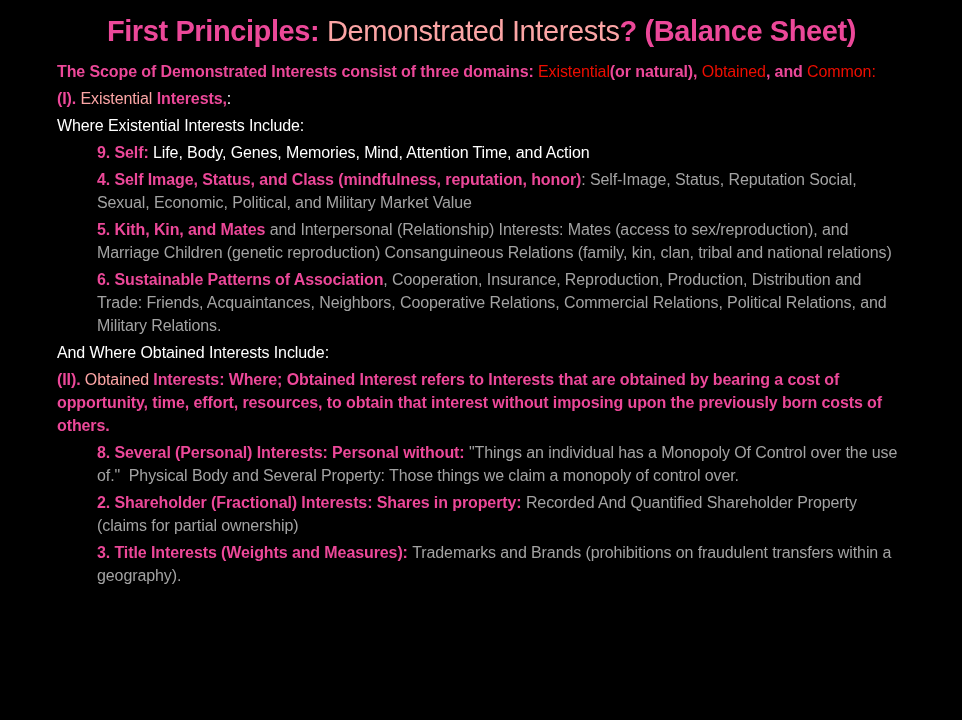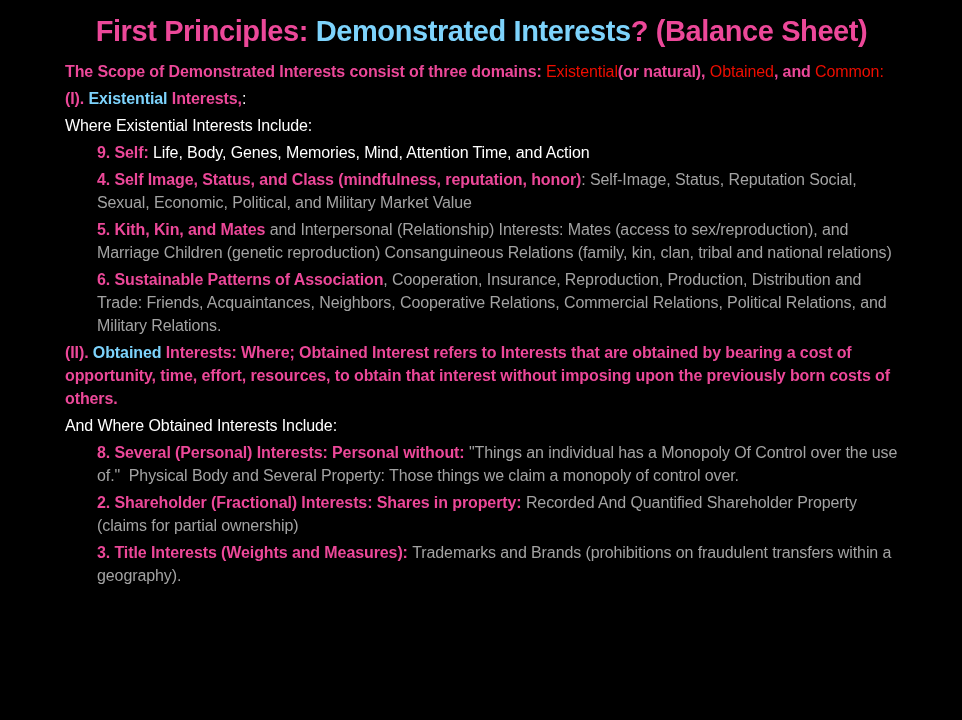--- a/index.html
+++ b/index.html
@@ -29,46 +29,46 @@
     letter-spacing: -0.4px;
     color: #ffffff;
     white-space: nowrap;
   }
   .body-text {
     font-size: 16px;
     line-height: 23px;
     letter-spacing: -0.1px;
   }
   .para {
-    margin: 0 0 4px 8px;
+    margin: 0 0 4px 0;
     white-space: pre-wrap;
     color: #ffffff;
   }
   .para.indent {
     margin-left: 40px;
   }
   
   .s-w  { color: #ffffff; font-weight: 400; }
   .s-b  { color: #ec4899; font-weight: 700; }
   .s-r  { color: #ee0d00; font-weight: 400; }
-  .s-rb { color: #7dd3fc; font-weight: 700; }
+  .s-rb { color: #fca5a5; font-weight: 400; }
   .s-g  { color: #a3a3a3; font-weight: 400; }
 </style>
 </head>
 <body>
 
 <div class="slide">
   <h1 class="title"><span class="s-b">First Principles: </span><span class="s-rb">Demonstrated Interests</span><span class="s-b">? (Balance Sheet)</span></h1>
   <div class="body-text">
       <p class="para"><span class="s-b">The Scope of Demonstrated Interests consist of three domains: </span><span class="s-r">Existential</span><span class="s-b">(or natural), </span><span class="s-r">Obtained</span><span class="s-b">, and </span><span class="s-r">Common:</span></p>
       <p class="para"><span class="s-b">(I). </span><span class="s-rb">Existential </span><span class="s-b">Interests,</span><span class="s-w">:</span></p>
       <p class="para"><span class="s-w">Where Existential Interests Include:</span></p>
       <p class="para indent"><span class="s-b">9. Self: </span><span class="s-w">Life, Body, Genes, Memories, Mind, Attention Time, and Action</span></p>
       <p class="para indent"><span class="s-b">4. Self Image, Status, and Class (mindfulness, reputation, honor)</span><span class="s-g">: Self-Image, Status, Reputation Social, Sexual, Economic, Political, and Military Market Value</span></p>
       <p class="para indent"><span class="s-b">5. Kith, Kin, and Mates </span><span class="s-g">and Interpersonal (Relationship) Interests: Mates (access to sex/reproduction), and Marriage Children (genetic reproduction) Consanguineous Relations (family, kin, clan, tribal and national relations)</span></p>
       <p class="para indent"><span class="s-b">6. Sustainable Patterns of Association</span><span class="s-g">, Cooperation, Insurance, Reproduction, Production, Distribution and Trade: Friends, Acquaintances, Neighbors, Cooperative Relations, Commercial Relations, Political Relations, and Military Relations.</span></p>
+      <p class="para"><span class="s-w">And Where Obtained Interests Include:</span></p>
       <p class="para"><span class="s-b">(II). </span><span class="s-rb">Obtained </span><span class="s-b">Interests</span><span class="s-b">: Where; Obtained Interest refers to Interests that are obtained by bearing a cost of opportunity, time, effort, resources, to obtain that interest without imposing upon the previously born costs of others.</span></p>
-      <p class="para"><span class="s-w">And Where Obtained Interests Include:</span></p>
       <p class="para indent"><span class="s-b">8. Several (Personal) Interests</span><span class="s-b">: </span><span class="s-b">Personal without: </span><span class="s-g">"Things an individual has a Monopoly Of Control over the use of."  Physical Body and Several Property: Those things we claim a monopoly of control over.</span></p>
       <p class="para indent"><span class="s-b">2. Shareholder (Fractional) Interests</span><span class="s-b">: </span><span class="s-b">Shares in property: </span><span class="s-g">Recorded And Quantified Shareholder Property (claims for partial ownership)</span></p>
       <p class="para indent"><span class="s-b">3. Title Interests (Weights and Measures): </span><span class="s-g">Trademarks and Brands (prohibitions on fraudulent transfers within a geography).</span></p>
     </div>
 </div>
 
 </body></html>

